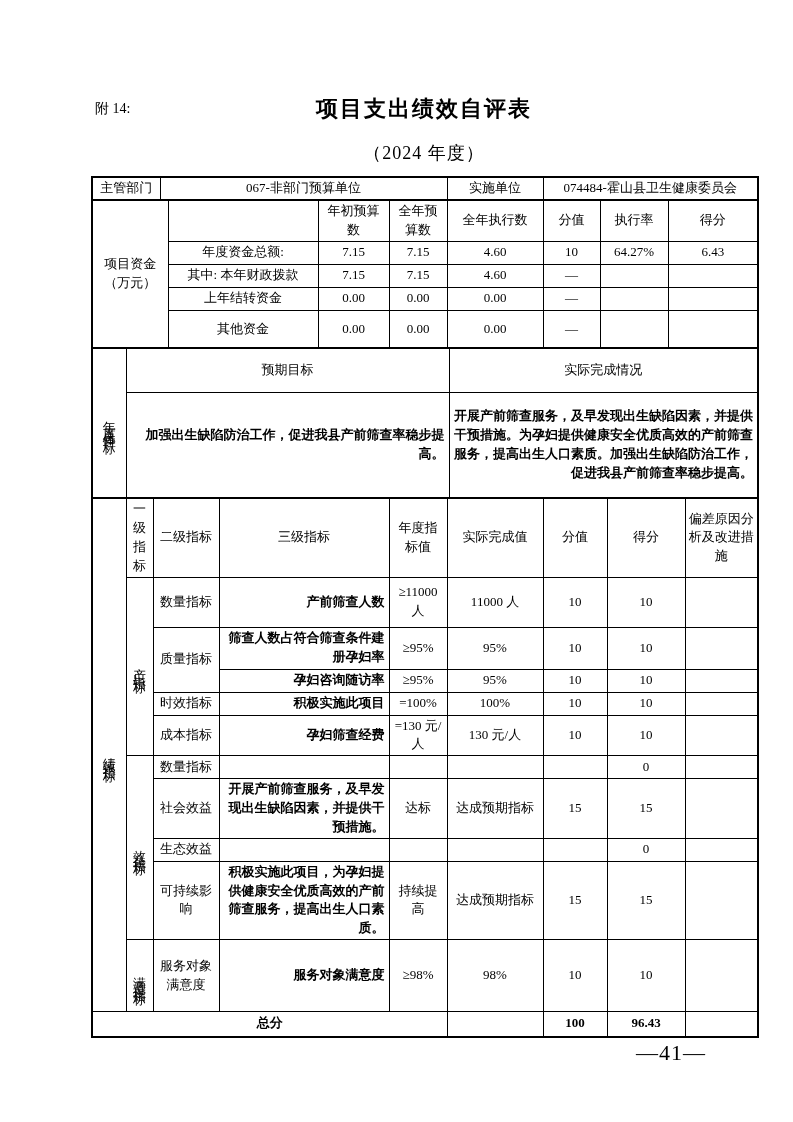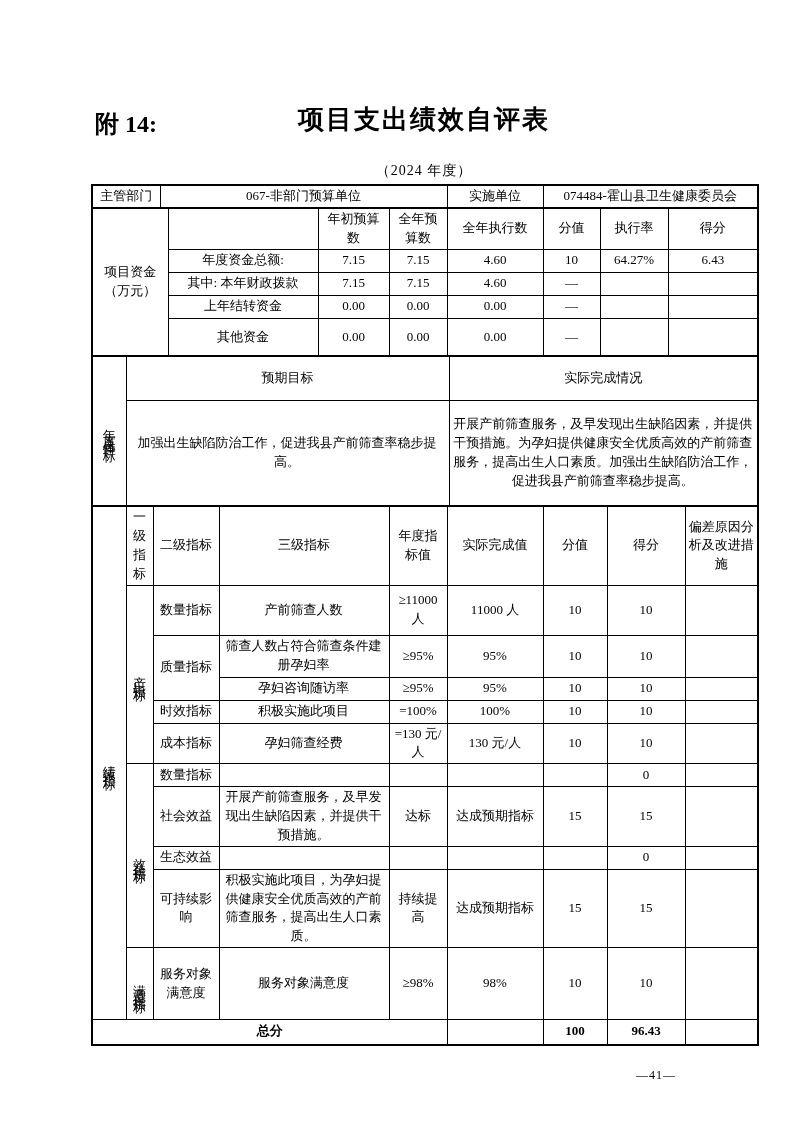--- a/index.html
+++ b/index.html
@@ -7,57 +7,57 @@
     width:793px;height:1122px;
     background:#ffffff;
     position:relative;
     font-family:"Liberation Serif","DejaVu Serif",serif;
     color:#000;
   }
   .sheet{position:absolute;left:91px;top:84px;width:666px;}
   .doc-header{position:relative;height:84px;}
   .attach{
     position:absolute;left:4px;top:8px;
-    font-size:24px;font-weight:bold;
+    font-size:14px;font-weight:normal;
   }
   .title{
-    text-align:center;margin:16px;padding-top:2px;
+    text-align:center;margin:8px;padding-top:2px;
     font-family:"Liberation Sans","DejaVu Sans",sans-serif;
-    font-size:26px;font-weight:bold;letter-spacing:2px;
+    font-size:22px;font-weight:bold;letter-spacing:2px;
   }
   .subtitle{
     text-align:center;margin:0;padding-top:9px;
-    font-size:14px;letter-spacing:1px;
+    font-size:18px;letter-spacing:1px;
   }
   table{
     border-collapse:collapse;table-layout:fixed;width:666px;
     font-size:13px;
   }
   table+table{margin-top:-2px;}
   table{border:2px solid #000;}
   td{
     border:1px solid #000;
     text-align:center;vertical-align:middle;
     padding:1px 3px;
     overflow:hidden;
     word-break:break-all;
     line-height:1.45;
   }
-  td.left{text-align:center;padding-right:4px;}
+  td.left{text-align:right;padding-right:4px;font-weight:bold;}
   .vtext{
     writing-mode:vertical-lr;
     text-orientation:upright;
     margin:0 auto;
     letter-spacing:4px;
     line-height:1;
   }
   .bold{font-weight:bold;}
   .pagenum{
-    position:absolute;left:636px;top:1068px;
-    font-size:12px;letter-spacing:1px;
+    position:absolute;left:636px;top:1040px;
+    font-size:22px;letter-spacing:1px;
   }
 </style>
 </head>
 <body>
 
 <div class="sheet">
 
   <div class="doc-header">
     <span class="attach">附 14:</span>
     <div class="title">项目支出绩效自评表</div>

